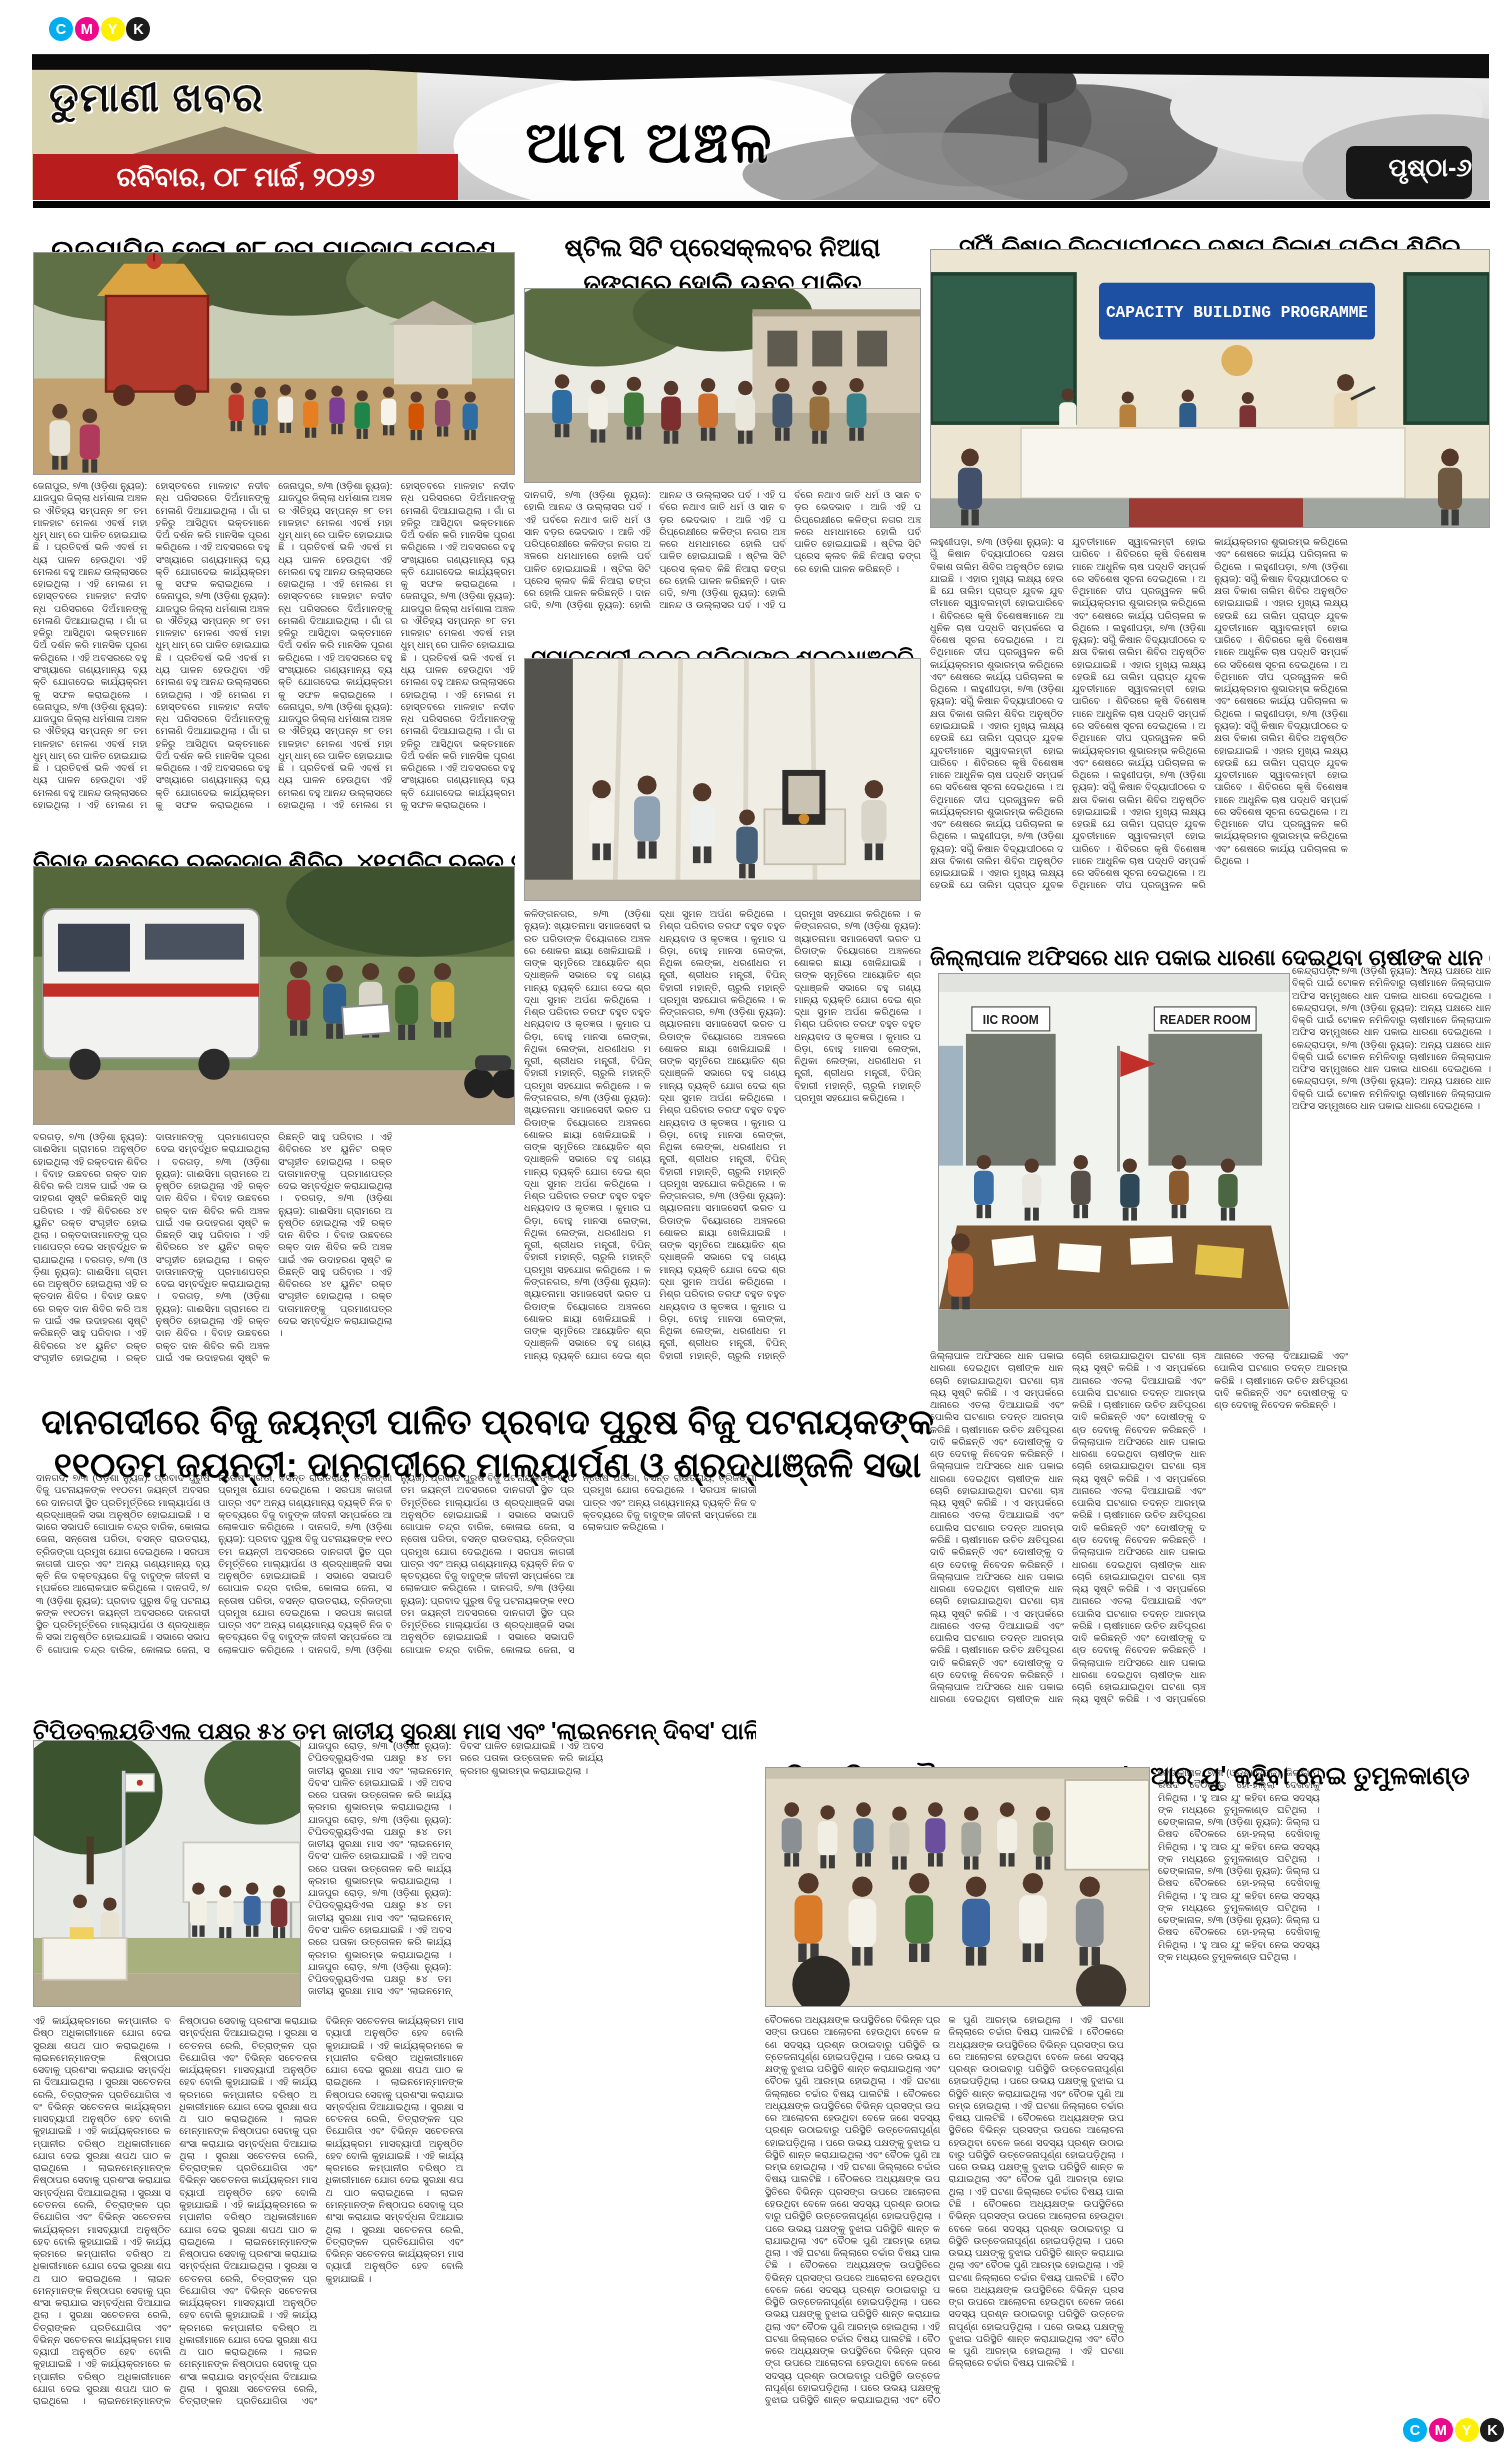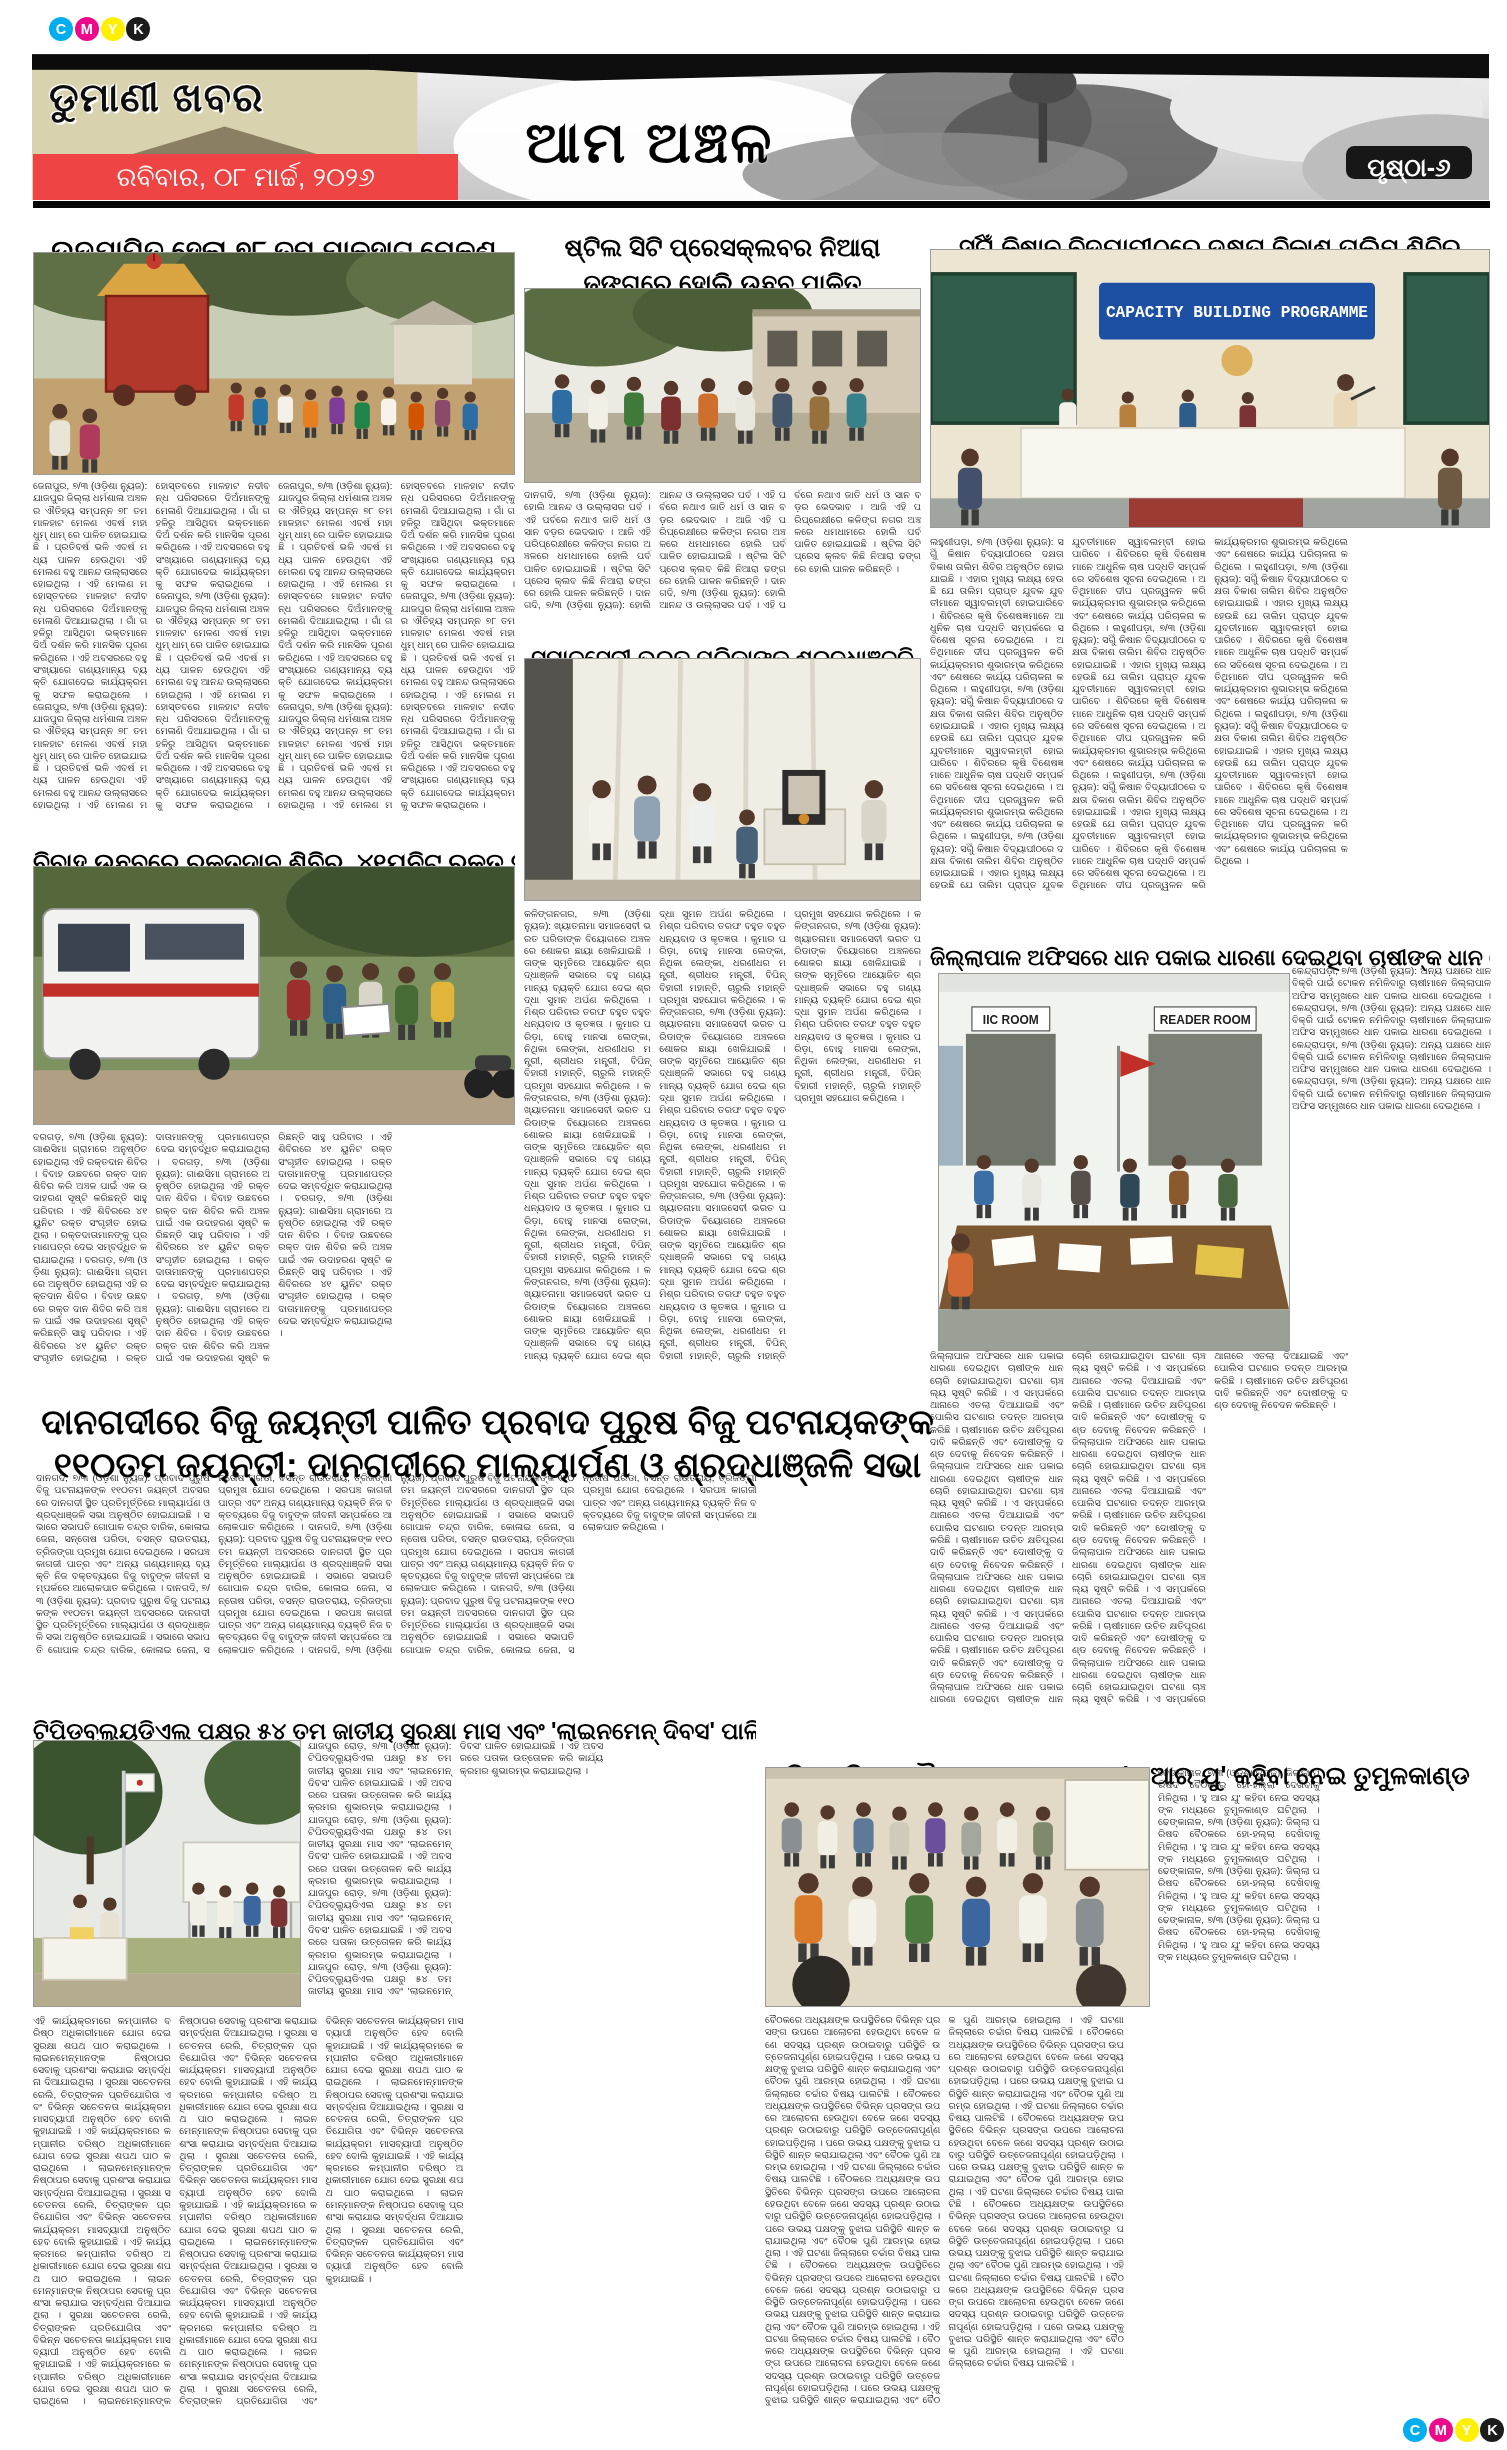--- a/index.html
+++ b/index.html
@@ -7,26 +7,26 @@
         font-family:"Liberation Sans","DejaVu Sans",sans-serif;color:#111;overflow:hidden;}
   
   .regmarks{position:absolute;display:flex;gap:1.8px;}
   .regmarks span{width:24px;height:24px;border-radius:50%;color:#fff;font-weight:bold;
         font-size:14.5px;line-height:24px;text-align:center;display:inline-block;}
   
   .masthead{position:absolute;left:32px;top:54px;width:1457px;height:146px;overflow:hidden;background:#e9e9e9;}
   .masthead svg{position:absolute;left:0;top:0;}
   .paper-name{position:absolute;left:17px;top:20.5px;font-size:40px;font-weight:800;letter-spacing:1.2px;color:#0d0d0d;
         text-shadow:1.8px 1.8px 0 rgba(255,255,255,.95),-1.2px -1.2px 0 rgba(255,255,255,.9),1.2px -1.2px 0 rgba(255,255,255,.9);}
-  .date-bar{position:absolute;left:1.2px;top:100px;width:425px;height:46px;background:#ef4444;color:#fff;
-        font-size:26.5px;line-height:46px;text-align:center;font-weight:400;}
+  .date-bar{position:absolute;left:1.2px;top:100px;width:425px;height:46px;background:#b91c1c;color:#fff;
+        font-size:26.5px;line-height:46px;text-align:center;font-weight:700;}
   .section-title{position:absolute;left:425px;top:55px;width:385px;text-align:center;font-size:57px;
         font-weight:800;color:#000;letter-spacing:2.4px;text-shadow:0 0 3px rgba(255,255,255,.9);}
-  .page-badge{position:absolute;left:1314px;top:92px;width:126px;height:33px;background:#171717;border-radius:8.4px;
-        color:#fff;font-size:25px;line-height:43px;text-align:center;font-weight:600;}
+  .page-badge{position:absolute;left:1314px;top:92px;width:126px;height:53px;background:#171717;border-radius:8.4px;
+        color:#fff;font-size:25px;line-height:43px;text-align:right;font-weight:600;}
   .rule{position:absolute;left:33px;top:201px;width:1457px;height:7.2px;background:#050505;}
   
   .hl{position:absolute;font-weight:700;color:#000;text-align:center;white-space:nowrap;overflow:hidden;}
   .photo{position:absolute;overflow:hidden;background:#ddd;border:0.6px solid #9a9a9a;box-sizing:border-box;}
   .photo svg{display:block;width:100%;height:100%;}
   .body-cols{position:absolute;text-align:justify;font-size:9.6px;line-height:1.28;color:#161616;
         overflow:hidden;column-gap:8.4px;column-fill:auto;word-break:break-all;}
   .c3{column-count:3}.c4{column-count:4}.c5{column-count:5}.c2{column-count:2}.c1{column-count:1}
   .hidden-defs{position:absolute;width:0;height:0;overflow:hidden;}
 </style>

